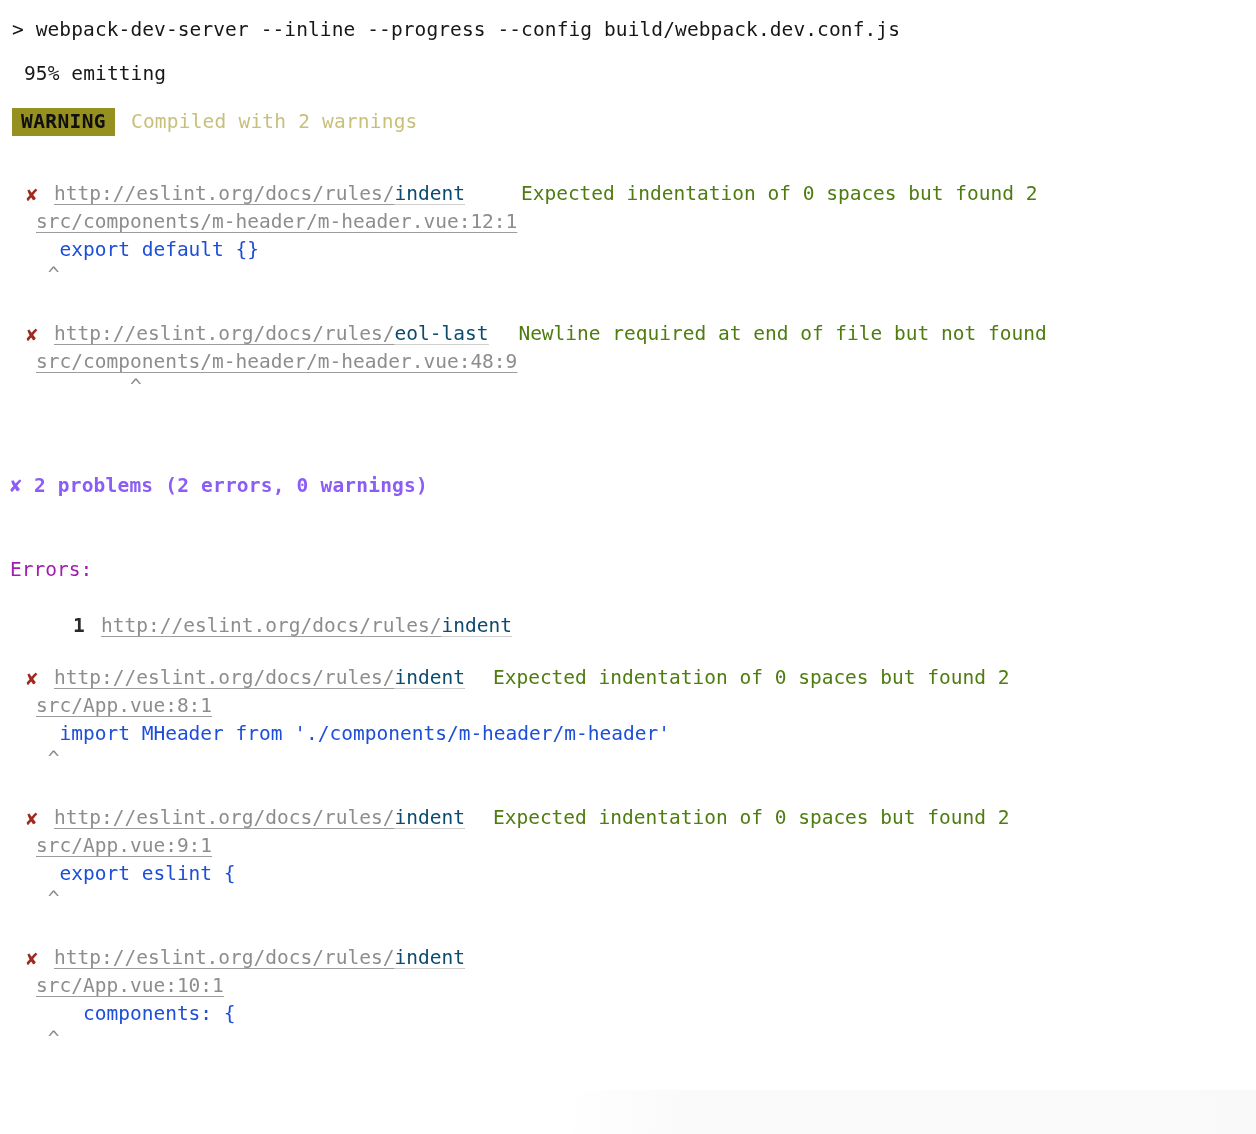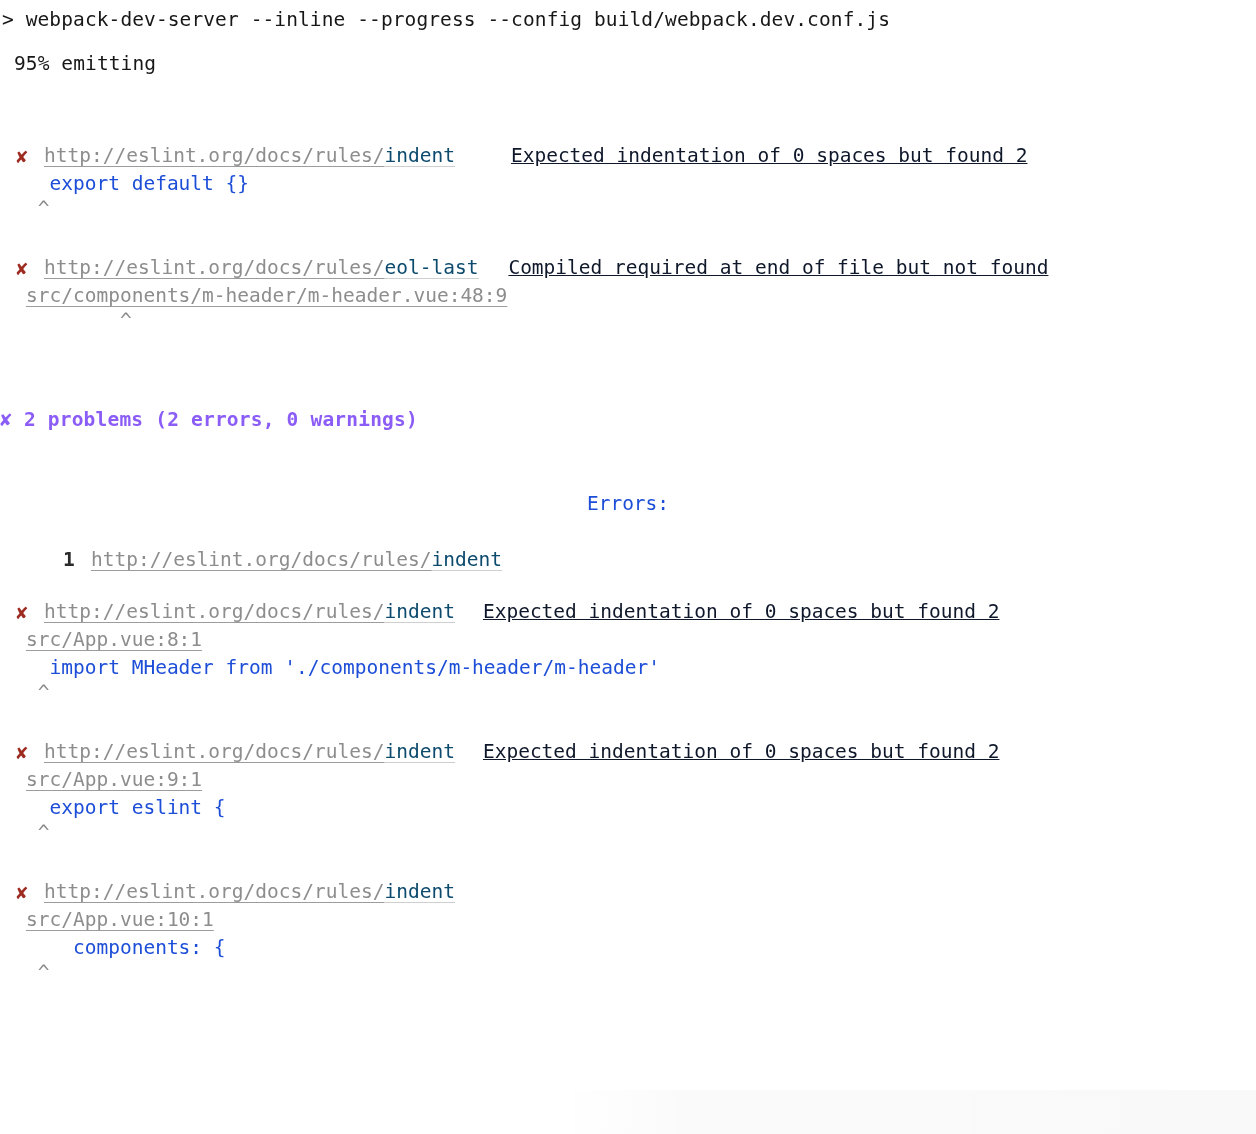--- a/index.html
+++ b/index.html
@@ -16,21 +16,21 @@
     font-size: 19.5px;
     line-height: 28px;
     color: #1a1a1a;
     -webkit-font-smoothing: antialiased;
   }
 
   .terminal {
     position: relative;
     width: 1256px;
     height: 1134px;
-    padding: 0;
+    padding: 10px;
     box-sizing: border-box;
     background: #ffffff;
   }
 
   .line {
     white-space: pre;
     height: 28px;
   }
 
   .spacer-8  { height: 8px; }
@@ -100,24 +100,23 @@
     text-underline-offset: 4px;
     white-space: pre;
   }
   .rule-name {
     color: #0c4a6e;
     text-decoration: underline;
     text-decoration-color: #cfcfcf;
     text-underline-offset: 4px;
   }
   .msg {
-    color: #0f172a;
+    color: #4d7c0f;
     white-space: pre;
     margin-left: 2px;
-    text-decoration: underline;
   }
   .file-line {
     padding-left: 26px;
     white-space: pre;
   }
   .file-path {
     color: #8d8d8d;
     text-decoration: underline;
     text-decoration-color: #9c9c9c;
     text-underline-offset: 4px;
@@ -137,24 +136,23 @@
 
   
   #summary-line {
     color: #8b5cf6;
     font-weight: 700;
     white-space: pre;
     padding-left: 0;
     letter-spacing: 0.2px;
   }
   #errors-heading {
-    color: #1d4ed8;
-    white-space: pre;
-    padding-left: 0;
-    text-align: center;
+    color: #a21caf;
+    white-space: pre;
+    padding-left: 0;
   }
   .err-row {
     white-space: pre;
     padding-left: 0;
   }
   .err-count {
     color: #2a2a2a;
     font-weight: 700;
     display: inline-block;
     width: 44px;
@@ -178,40 +176,45 @@
 <div class="terminal">
 
   <div class="line" id="cmd-line">&gt; webpack-dev-server --inline --progress --config build/webpack.dev.conf.js</div>
 
   <div class="spacer-16"></div>
 
   <div class="line" id="progress-line">95% emitting</div>
 
   <div class="spacer-20"></div>
 
+  <div class="warn-row">
+    <span class="warn-badge">WARNING</span>
+    <span class="warn-text">Compiled with 2 warnings</span>
+  </div>
 
   <div class="spacer-44"></div>
 
   <div class="problem">
     <div class="problem-head line">
       <span class="xmark">✘</span>
       <a class="rule-link" href="#"><span>http://eslint.org/docs/rules/</span><span class="rule-name">indent</span></a>
       <span class="msg" style="margin-left:56px;">Expected indentation of 0 spaces but found 2</span>
     </div>
+    <div class="file-line line"><span class="file-path">src/components/m-header/m-header.vue:12:1</span></div>
     <div class="code-line line">  export default {}</div>
     <div class="caret-line"> ^</div>
   </div>
 
   <div class="spacer-32"></div>
 
   <div class="problem">
     <div class="problem-head line">
       <span class="xmark">✘</span>
       <a class="rule-link" href="#"><span>http://eslint.org/docs/rules/</span><span class="rule-name">eol-last</span></a>
-      <span class="msg" style="margin-left:30px;">Compiled required at end of file but not found</span>
+      <span class="msg" style="margin-left:30px;">Newline required at end of file but not found</span>
     </div>
     <div class="file-line line"><span class="file-path">src/components/m-header/m-header.vue:48:9</span></div>
     <div class="caret-line">        ^</div>
   </div>
 
   <div class="spacer-44"></div>
   <div class="spacer-28"></div>
 
   <div class="line" id="summary-line">✘ 2 problems (2 errors, 0 warnings)</div>
 

